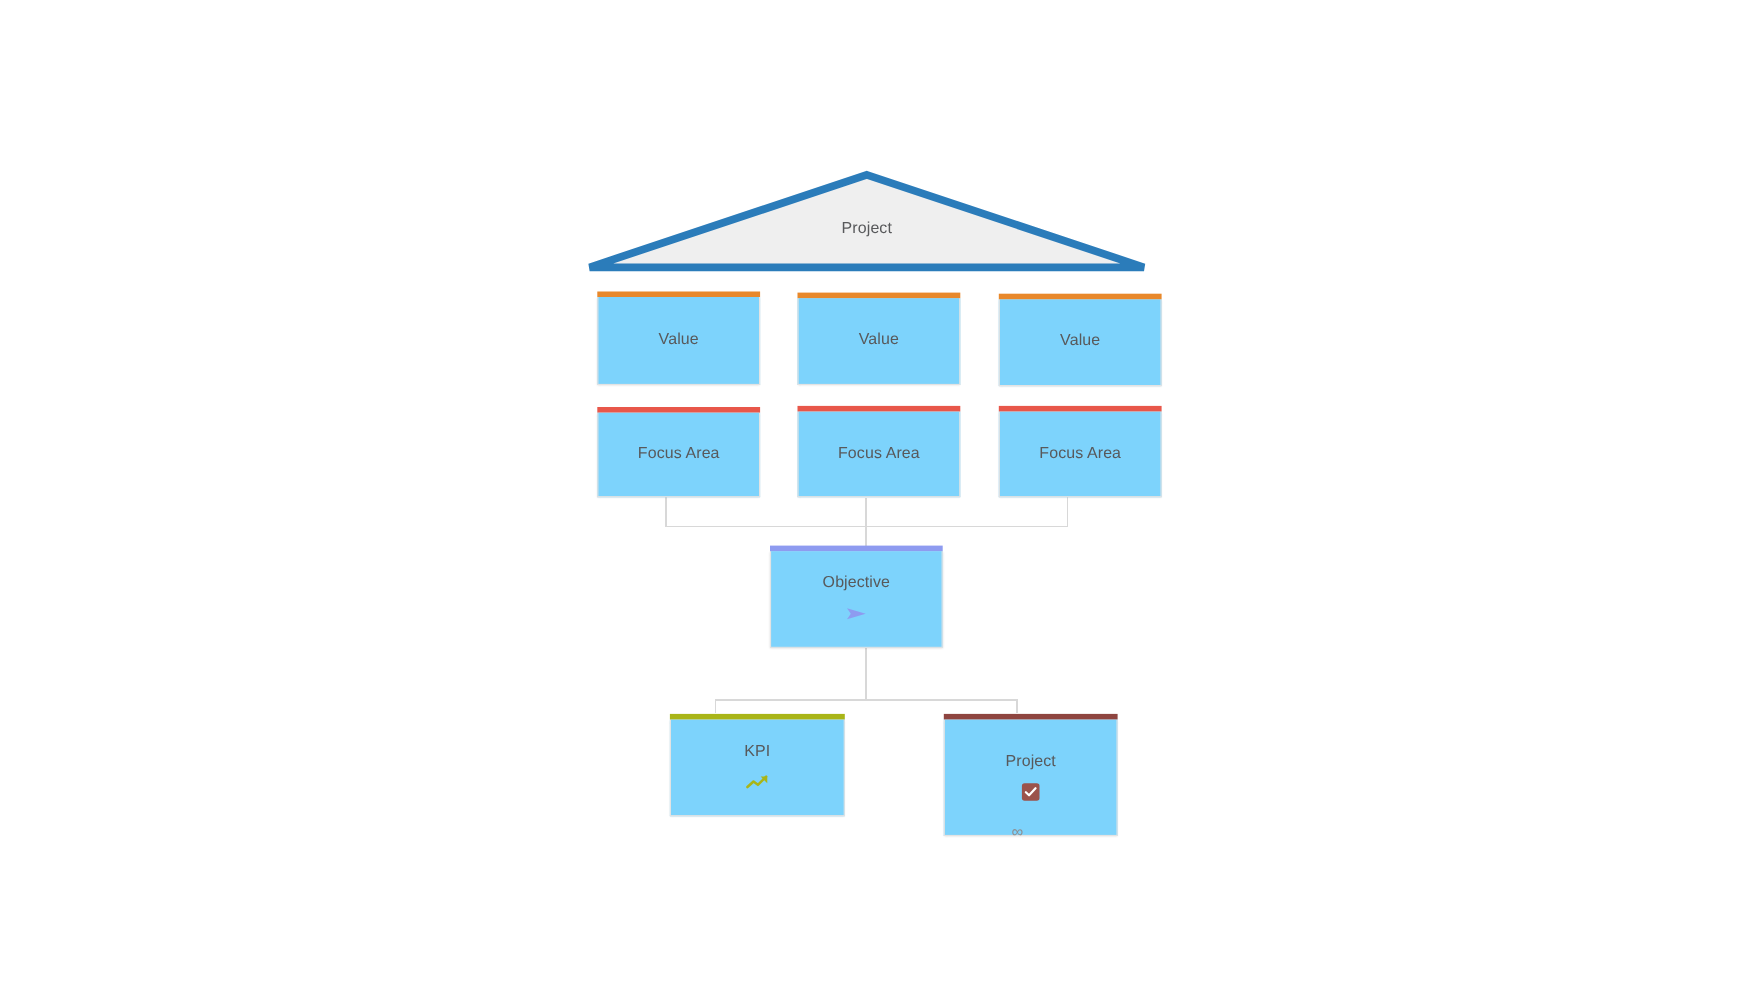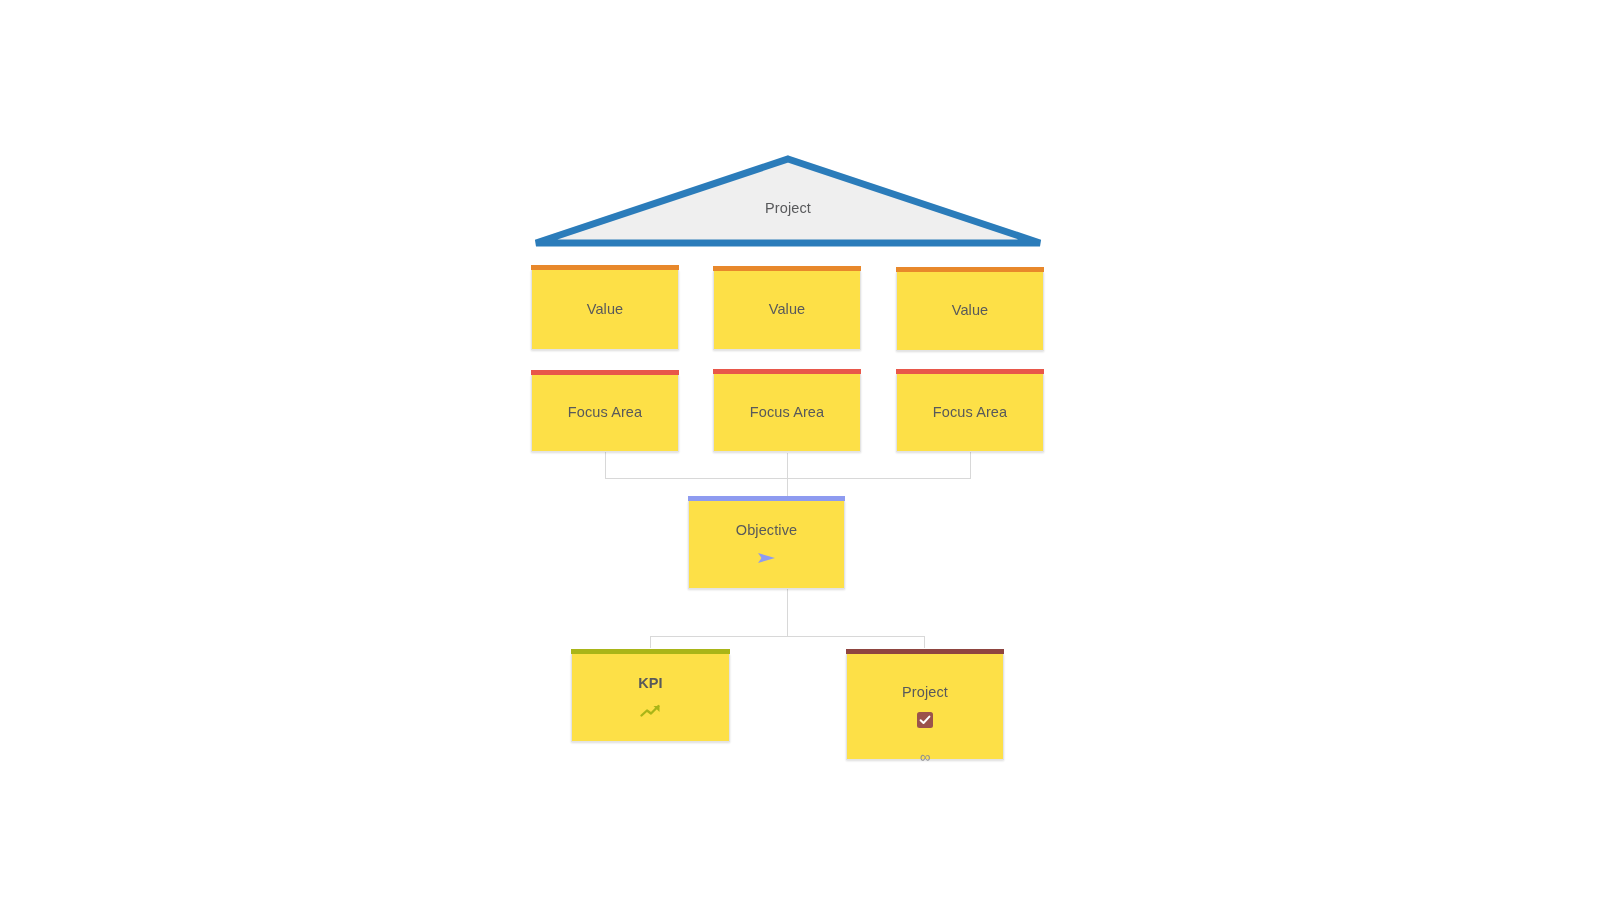--- a/index.html
+++ b/index.html
@@ -27,29 +27,30 @@
     left: 0;
     top: 0;
     width: 1600px;
     height: 900px;
     pointer-events: none;
   }
 
   
   .node {
     position: absolute;
-    background: #fde047;
+    background: #7dd3fc;
     border: 1px solid #e3e3e3;
     border-top: none;
     box-sizing: border-box;
     box-shadow: 0 1px 2px rgba(0,0,0,0.14);
     display: flex;
     flex-direction: column;
     align-items: center;
     justify-content: center;
+    margin-left: 12px;
   }
   .node .accent {
     position: absolute;
     left: -1px;
     right: -1px;
     top: -5px;
     height: 5px;
   }
   .node .node-label {
     font-size: 14.5px;
@@ -151,21 +152,21 @@
     <div class="accent" style="background:#8e9bf0;"></div>
     <div class="node-label">Objective</div>
     <div class="node-icon">
       <svg width="22" height="18" viewBox="0 0 22 18">
         <path d="M2 4 L19 9 L2 14 L5.5 9 Z" fill="#8e9bf0"></path>
         <path d="M5.5 9 L14 9" stroke="#8e9bf0" stroke-width="1.6"></path>
       </svg>
     </div>
   </div>
 
-  <div class="node" style="left:571px; top:654px; width:159px; height:88px;font-weight:bold;">
+  <div class="node" style="left:597px; top:654px; width:159px; height:88px;">
     <div class="accent" style="background:#a9b518;"></div>
     <div class="node-label">KPI</div>
     <div class="node-icon">
       <svg width="22" height="16" viewBox="0 0 22 16">
         <path d="M1.5 12.5 L7 7.5 L11 10.5 L18.5 3" fill="none" stroke="#a9b518" stroke-width="2.3" stroke-linecap="round" stroke-linejoin="round"></path>
         <path d="M13.5 3 L19.5 3 L19.5 9 Z" fill="#a9b518"></path>
       </svg>
     </div>
   </div>
 

